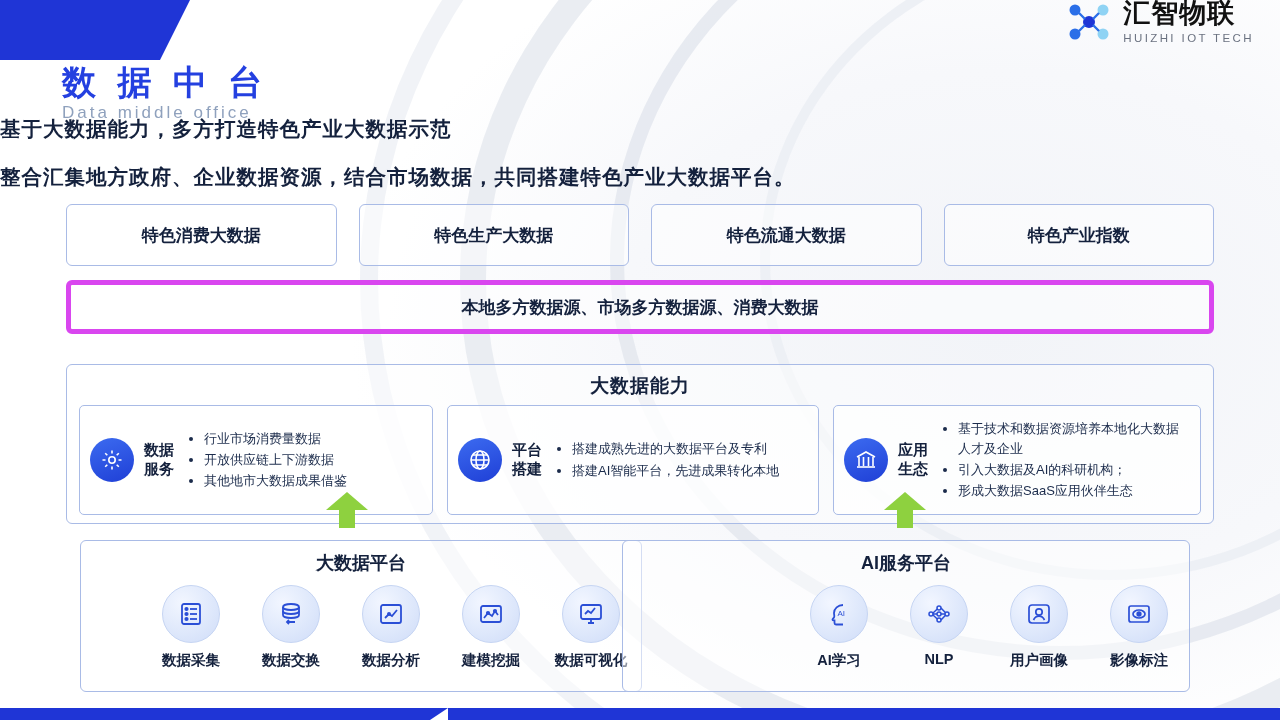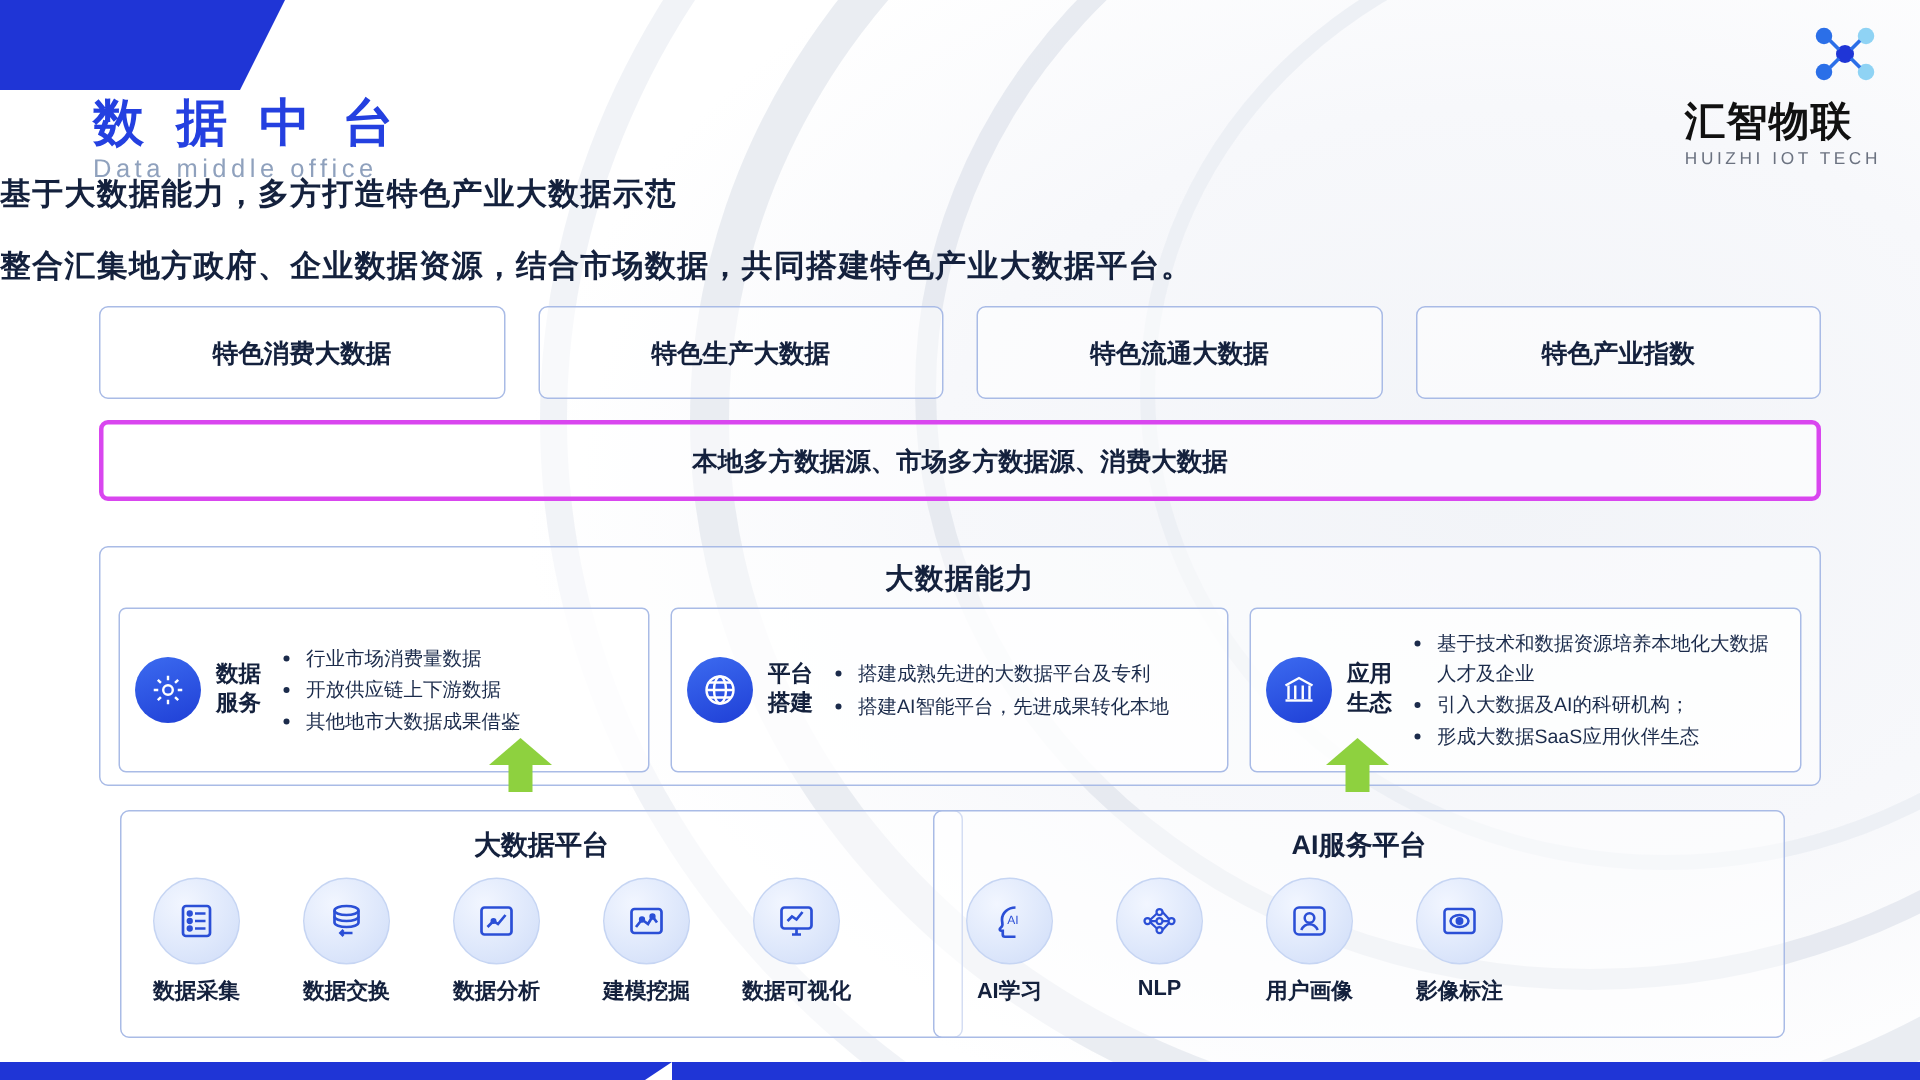--- a/index.html
+++ b/index.html
@@ -42,21 +42,21 @@
   .bottom-bar {
     position: absolute; left: 0; bottom: 0; width: 1280px; height: 12px;
     background: #1f35d6; z-index: 1;
   }
   .bottom-bar:after{
     content:""; position:absolute; left:430px; bottom:0; width:0; height:0;
     border-bottom:12px solid #ffffff; border-left:18px solid transparent;
   }
 
   
-  .logo { position: absolute; right: 26px; top: 14px; z-index: 5; display:flex; align-items:flex-end; gap:10px;flex-direction:column;}
+  .logo { position: absolute; right: 26px; top: 0; z-index: 5; display:flex; align-items:center; gap:10px;}
   .logo-mark { width: 48px; height: 44px; position: relative; }
   .logo-text-cn { font-size: 27px; font-weight: 700; color:#111; letter-spacing:1px; line-height:1; }
   .logo-text-en { font-size: 11.5px; color:#6b7280; letter-spacing:2.4px; margin-top:5px; }
 
   
   .title-block { position: absolute; left: 62px; top: 64px; z-index: 5; }
   .title-cn {
     font-size: 34px; font-weight: 800; color: #2440e0; letter-spacing: 6px; line-height: 1.1;
   }
   .title-en {
@@ -69,21 +69,21 @@
 
   .row-top { position:absolute; left:66px; top:204px; width:1148px; height:62px; display:flex; gap:22px; z-index:4;font-family:Liberation Mono, monospace;}
   .row-top .cell {
     flex:1; border:1px solid #a9bbe6; border-radius:6px; background: rgba(255,255,255,0.5);
     display:flex; align-items:center; justify-content:center;
     font-size:17px; font-weight:700; color:#14213d;
   }
 
   .row-source {
     position:absolute; left:66px; top:280px; width:1148px; height:54px;
-    border:3px solid #d946ef; border-radius:6px; background: rgba(255,255,255,0.5);
+    border:5px solid #d946ef; border-radius:6px; background: rgba(255,255,255,0.5);
     display:flex; align-items:center; justify-content:center;
     font-size:17px; font-weight:700; color:#14213d; z-index:4;
   }
 
   
   .cap-panel {
     position:absolute; left:66px; top:364px; width:1148px; height:160px;
     border:1px solid #a9bbe6; border-radius:6px; background: rgba(255,255,255,0.45); z-index:4;
   }
   .cap-title { text-align:center; font-size:19px; font-weight:800; color:#14213d; margin-top:8px; letter-spacing:1px;}
@@ -113,21 +113,21 @@
      border-left:21px solid transparent; border-right:21px solid transparent; border-bottom:18px solid #8ed13f;}
 
   
   .plat {
     position:absolute; top:540px; height:152px;
     border:1px solid #a9bbe6; border-radius:6px; background: rgba(255,255,255,0.5); z-index:4;
   }
   .plat.left { left:80px; width:562px;}
   .plat.right { left:622px; width:568px;}
   .plat-title { text-align:center; font-size:18px; font-weight:800; color:#14213d; margin-top:10px;}
-  .plat-items { display:flex; justify-content:flex-start; margin-top:10px;}
+  .plat-items { display:flex; justify-content:flex-end; margin-top:10px;}
   .plat-item { text-align:center; width:100px;}
   .icon-circle {
     width:58px; height:58px; border-radius:50%;
     background: radial-gradient(circle at 35% 30%, #f2f6ff 0%, #dde7fb 60%, #cfdcf8 100%);
     border:1px solid #c6d5f3;
     display:flex; align-items:center; justify-content:center; margin:0 auto 8px auto;
     color:#2b4fd6;
   }
   .item-label { font-size:14.5px; font-weight:700; color:#14213d;}
 </style>

